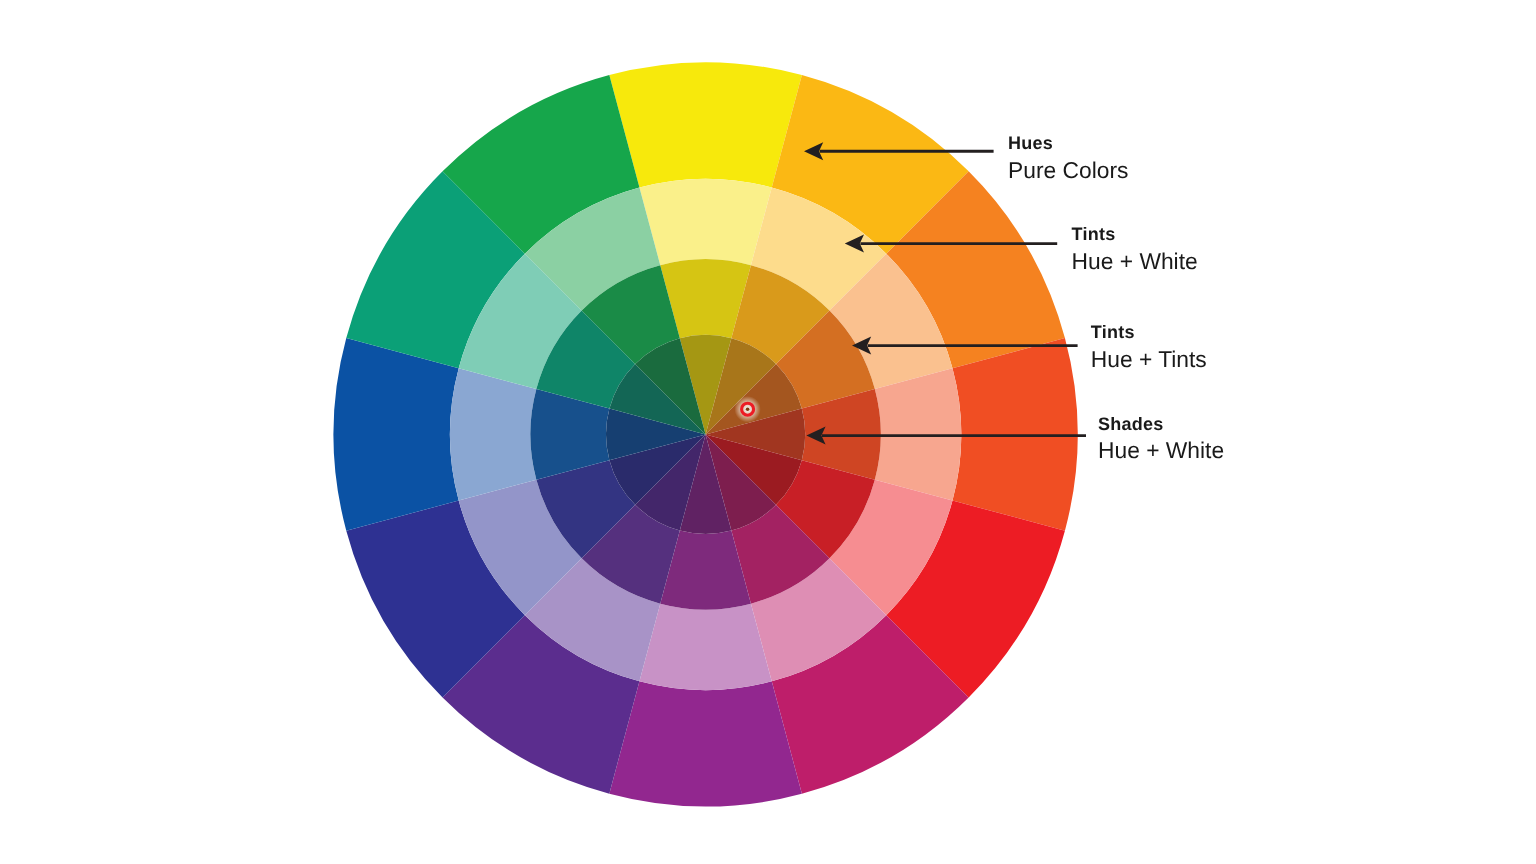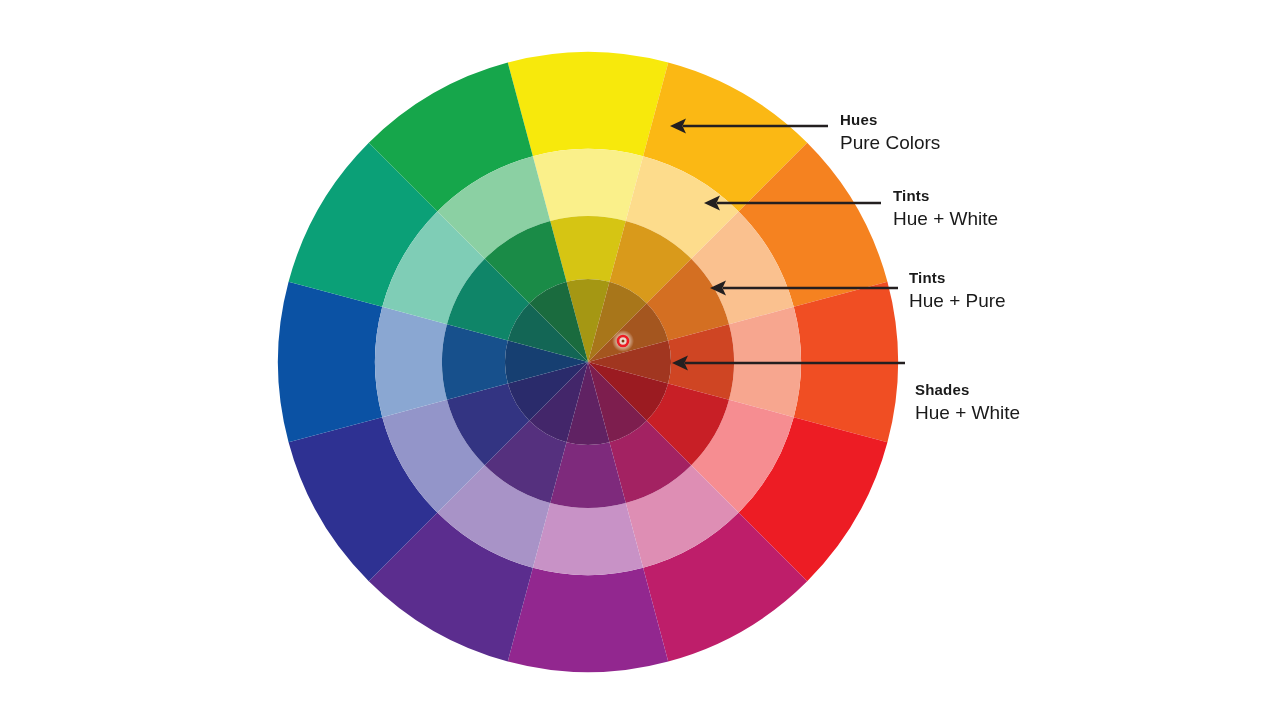--- a/index.html
+++ b/index.html
@@ -43,21 +43,21 @@
   .callout .subtitle {
     display: block;
     font-size: 19px;
     color: #1a1a1a;
     line-height: 1.25;
     margin-top: 3px;
   }
   #callout-hues   { left: 840px; top: 112px; }
   #callout-tints  { left: 893px; top: 188px; }
   #callout-tones  { left: 909px; top: 270px; }
-  #callout-shades { left: 915px; top: 346px; margin-top: 36px; }
+  #callout-shades { left: 915px; top: 346px; }
   #callout-hues .title,
   #callout-tints .title,
   #callout-tones .title,
   #callout-shades .title { text-align: left; }
 </style>
 </head>
 <body>
 
 <div id="stage">
 
@@ -141,21 +141,21 @@
     <span class="subtitle">Pure Colors</span>
   </div>
 
   <div class="callout" id="callout-tints">
     <span class="title">Tints</span>
     <span class="subtitle">Hue + White</span>
   </div>
 
   <div class="callout" id="callout-tones">
     <span class="title">Tints</span>
-    <span class="subtitle">Hue + Pure</span>
+    <span class="subtitle">Hue + Tints</span>
   </div>
 
   <div class="callout" id="callout-shades">
     <span class="title">Shades</span>
     <span class="subtitle">Hue + White</span>
   </div>
 
 </div>
 
 </body></html>

